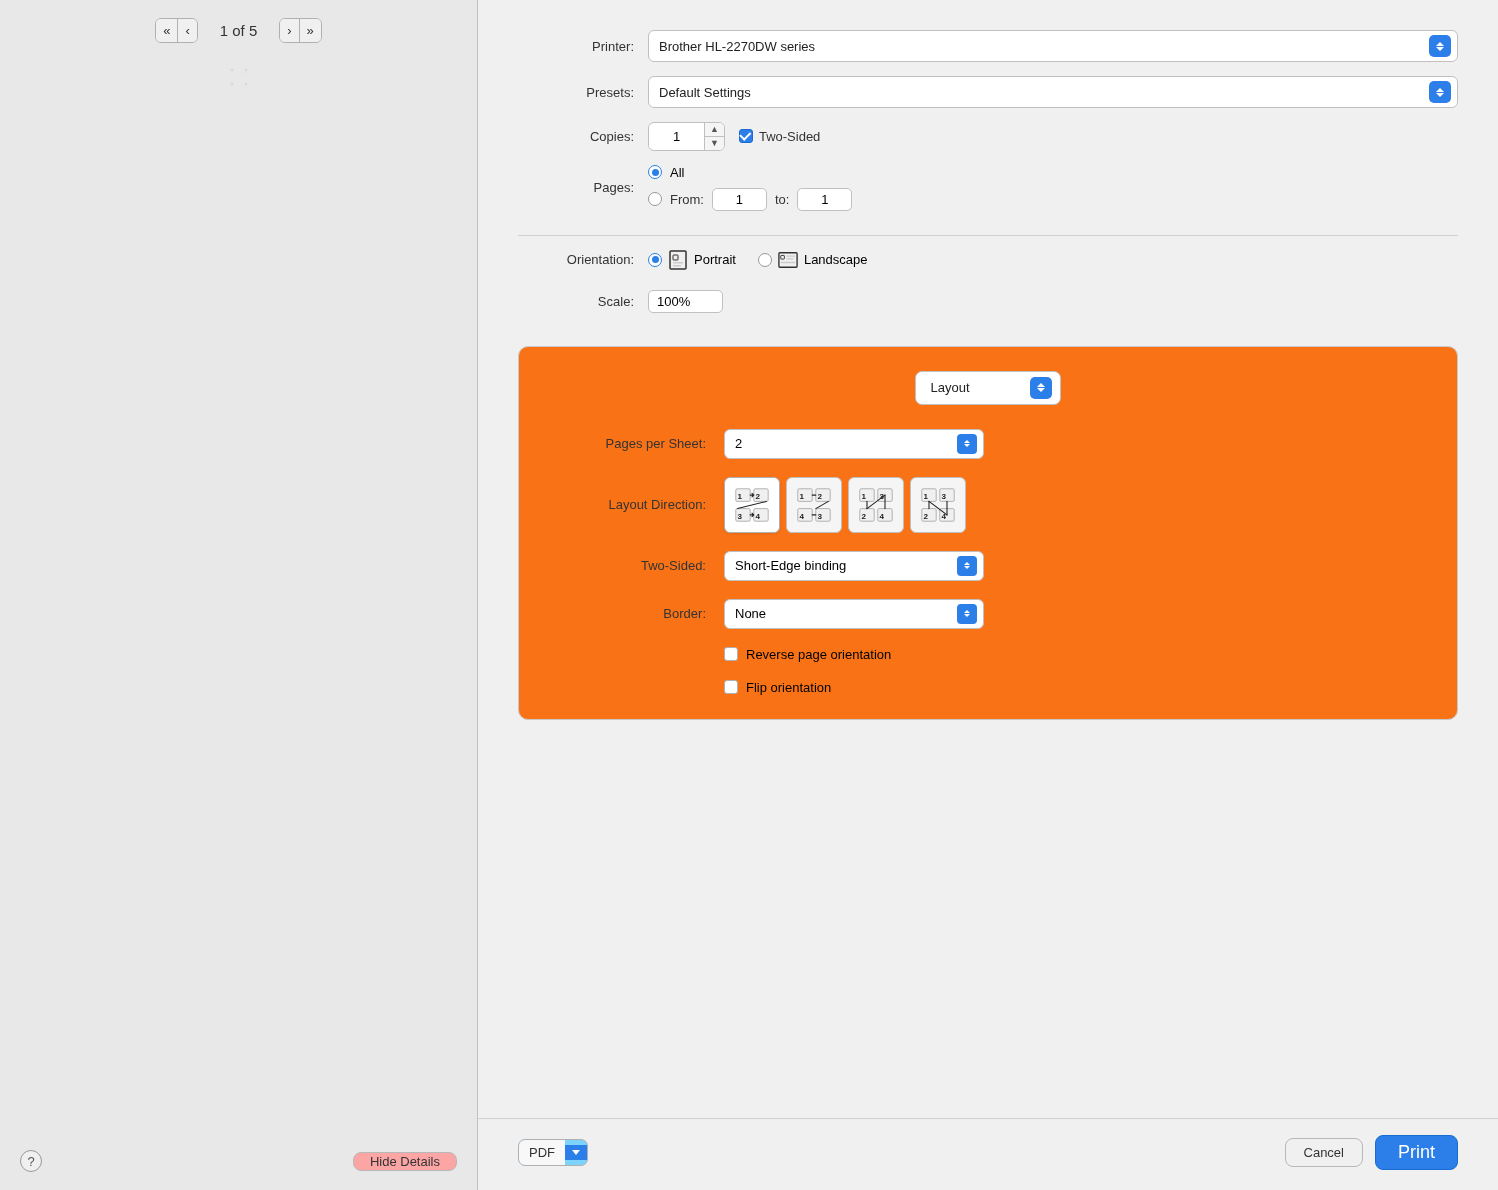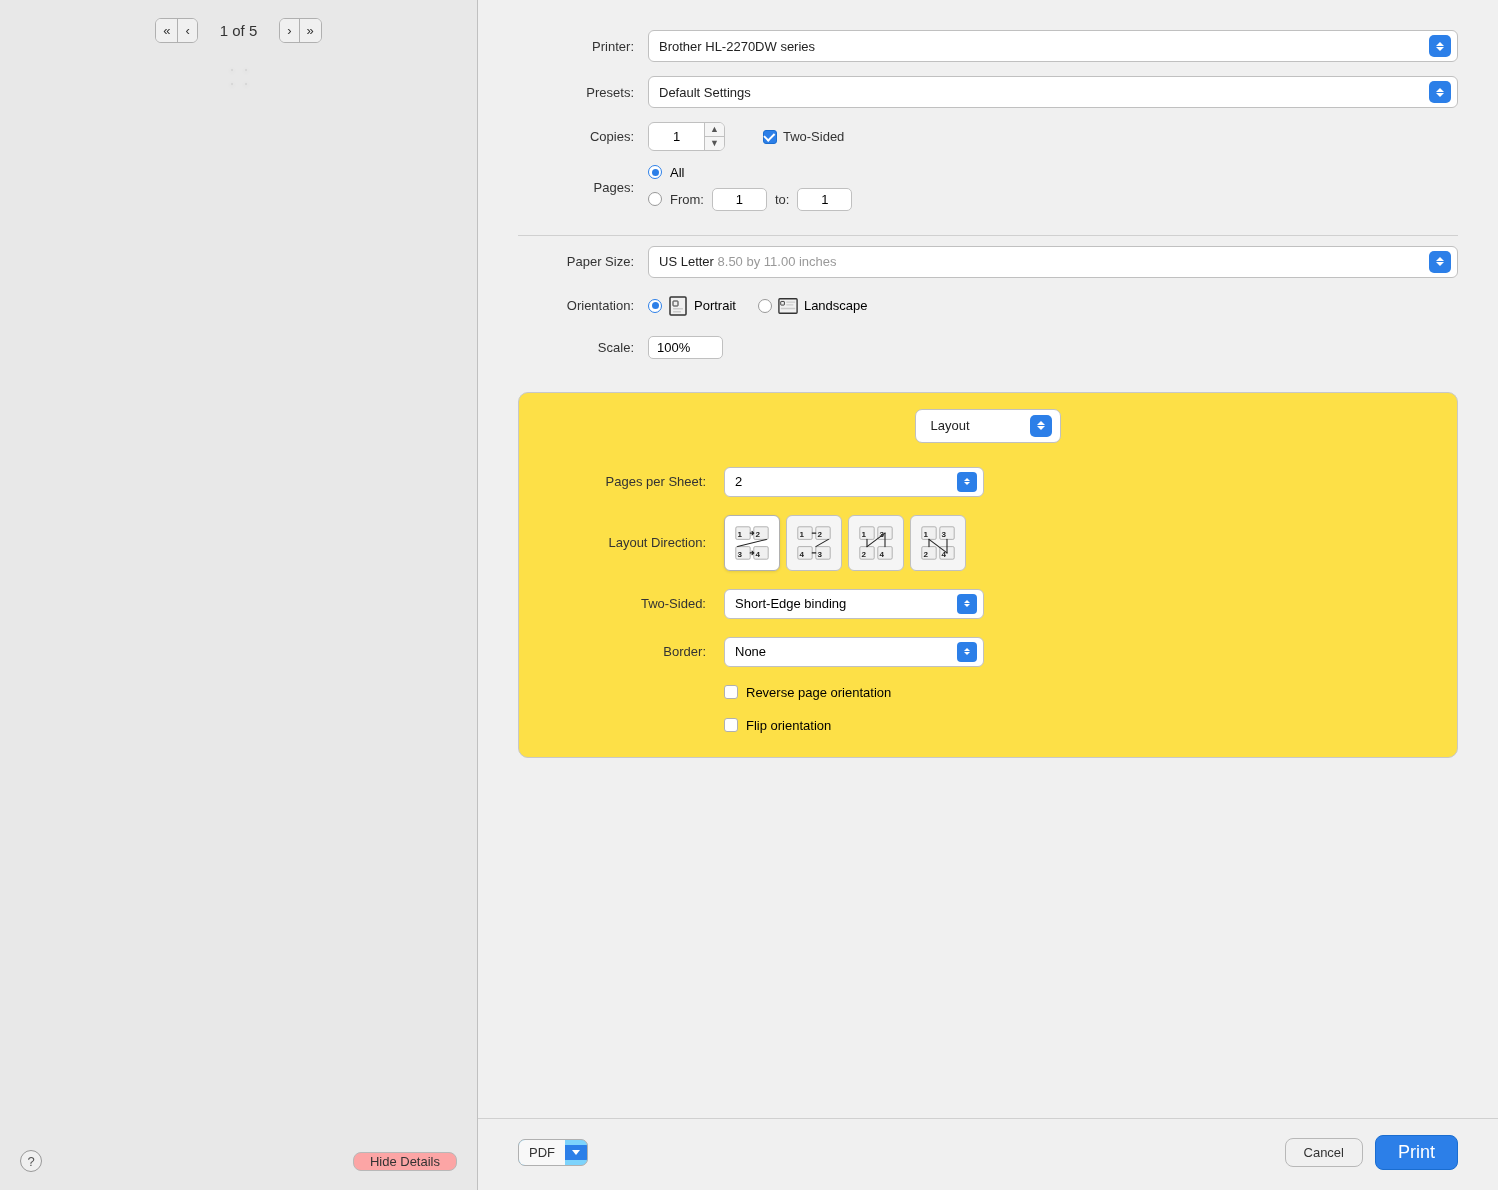--- a/index.html
+++ b/index.html
@@ -249,26 +249,25 @@
       color: #555;
     }
     .stepper-divider {
       width: 100%;
       height: 1px;
       background: #c0c0c0;
     }
 
     .checkbox-label {
       display: flex;
-      align-items: flex-end;
+      align-items: flex-start;
       gap: 6px;
       font-size: 13px;
       color: #333;
       cursor: pointer;
-      margin-left: 24px;
     }
     .checkbox-blue {
       width: 14px;
       height: 14px;
       border-radius: 3px;
       background: #2c7fe8;
       border: 1px solid #1a6dd0;
       display: flex;
       align-items: center;
       justify-content: center;
@@ -370,24 +369,24 @@
       width: 75px;
       border: 1px solid #c0c0c0;
       border-radius: 5px;
       padding: 3px 8px;
       font-size: 13px;
       background: white;
     }
 
     
     .layout-panel {
-      background: #fde047;
+      background: #f97316;
       border: 1px solid #c8c8c8;
       border-radius: 10px;
-      padding: 16px 30px 24px 30px;
+      padding: 24px 30px 24px 30px;
       margin-top: 16px;
       margin-bottom: 20px;
     }
 
     .layout-header {
       display: flex;
       justify-content: center;
       align-items: center;
       margin-bottom: 24px;
     }
@@ -680,31 +679,20 @@
             <input class="page-input" type="text" value="1" style="">
             <span>to:</span>
             <input class="page-input" type="text" value="1" style="">
           </div>
         </div>
       </div>
     </div>
 
     <hr class="form-divider">
 
-    <div class="form-row">
-      <span class="form-label">Paper Size:</span>
-      <div class="form-control">
-        <div class="dropdown">
-          <span class="dropdown-text">
-            <span>US Letter</span> <span class="sub-text">8.50 by 11.00 inches</span>
-          </span>
-          <div class="dropdown-arrow"></div>
-        </div>
-      </div>
-    </div>
 
     <div class="form-row">
       <span class="form-label">Orientation:</span>
       <div class="form-control">
         <div class="orientation-group">
           <div class="orient-option">
             <div class="radio-btn selected"></div>
             <div class="orient-icon">
               <svg width="18" height="20" viewBox="0 0 18 20" fill="none">
                 <rect x="1" y="1" width="16" height="18" rx="1" stroke="#333" stroke-width="1.5" fill="none"></rect>

